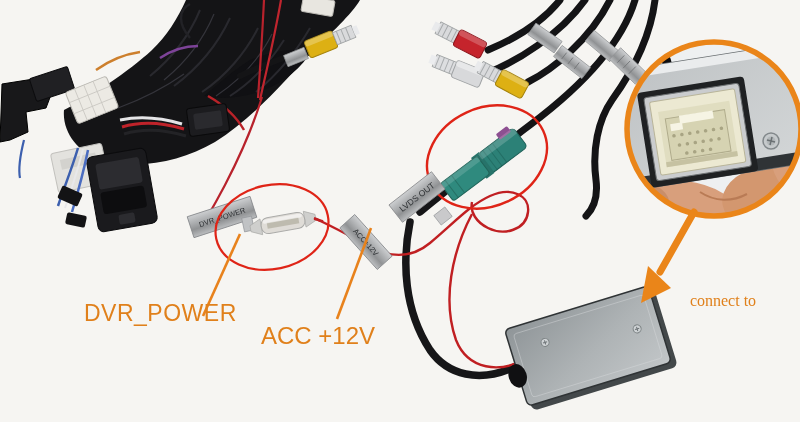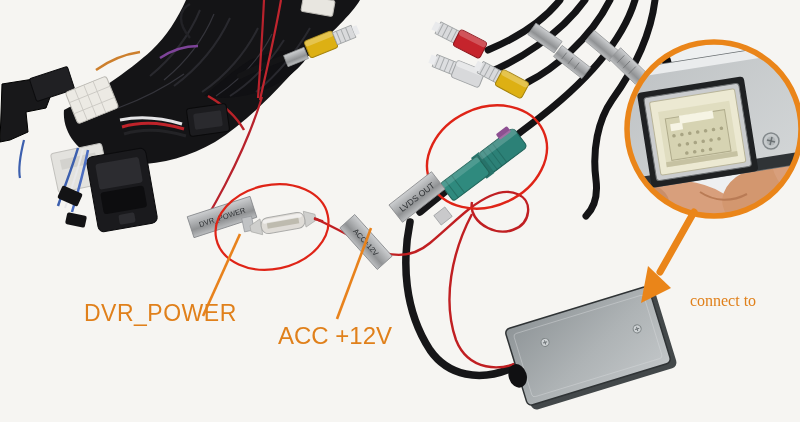--- a/index.html
+++ b/index.html
@@ -7,21 +7,21 @@
     position:relative;width:800px;height:422px;overflow:hidden;
     background:#f6f5f2;
     font-family:"Liberation Sans", sans-serif;
   }
   .stage svg{position:absolute;left:0;top:0;}
   .annotation{
     position:absolute;color:#e0801b;white-space:nowrap;
     font-family:"Liberation Sans", sans-serif;
   }
   .ann-dvr{left:84px;top:300px;font-size:23px;letter-spacing:.5px;}
-  .ann-acc{left:278px;top:322px;font-size:24px;}
+  .ann-acc{left:261px;top:322px;font-size:24px;}
   .ann-connect{left:646px;top:292px;width:154px;text-align:center;font-size:16px;line-height:1.18;white-space:normal;font-family:Liberation Serif, serif;}
   .tag-text{font-family:"Liberation Sans", sans-serif;fill:#2e3134;}
 </style>
 </head>
 <body>
 
 <div class="stage">
 
 <svg width="800" height="422" viewBox="0 0 800 422">
   <defs>

